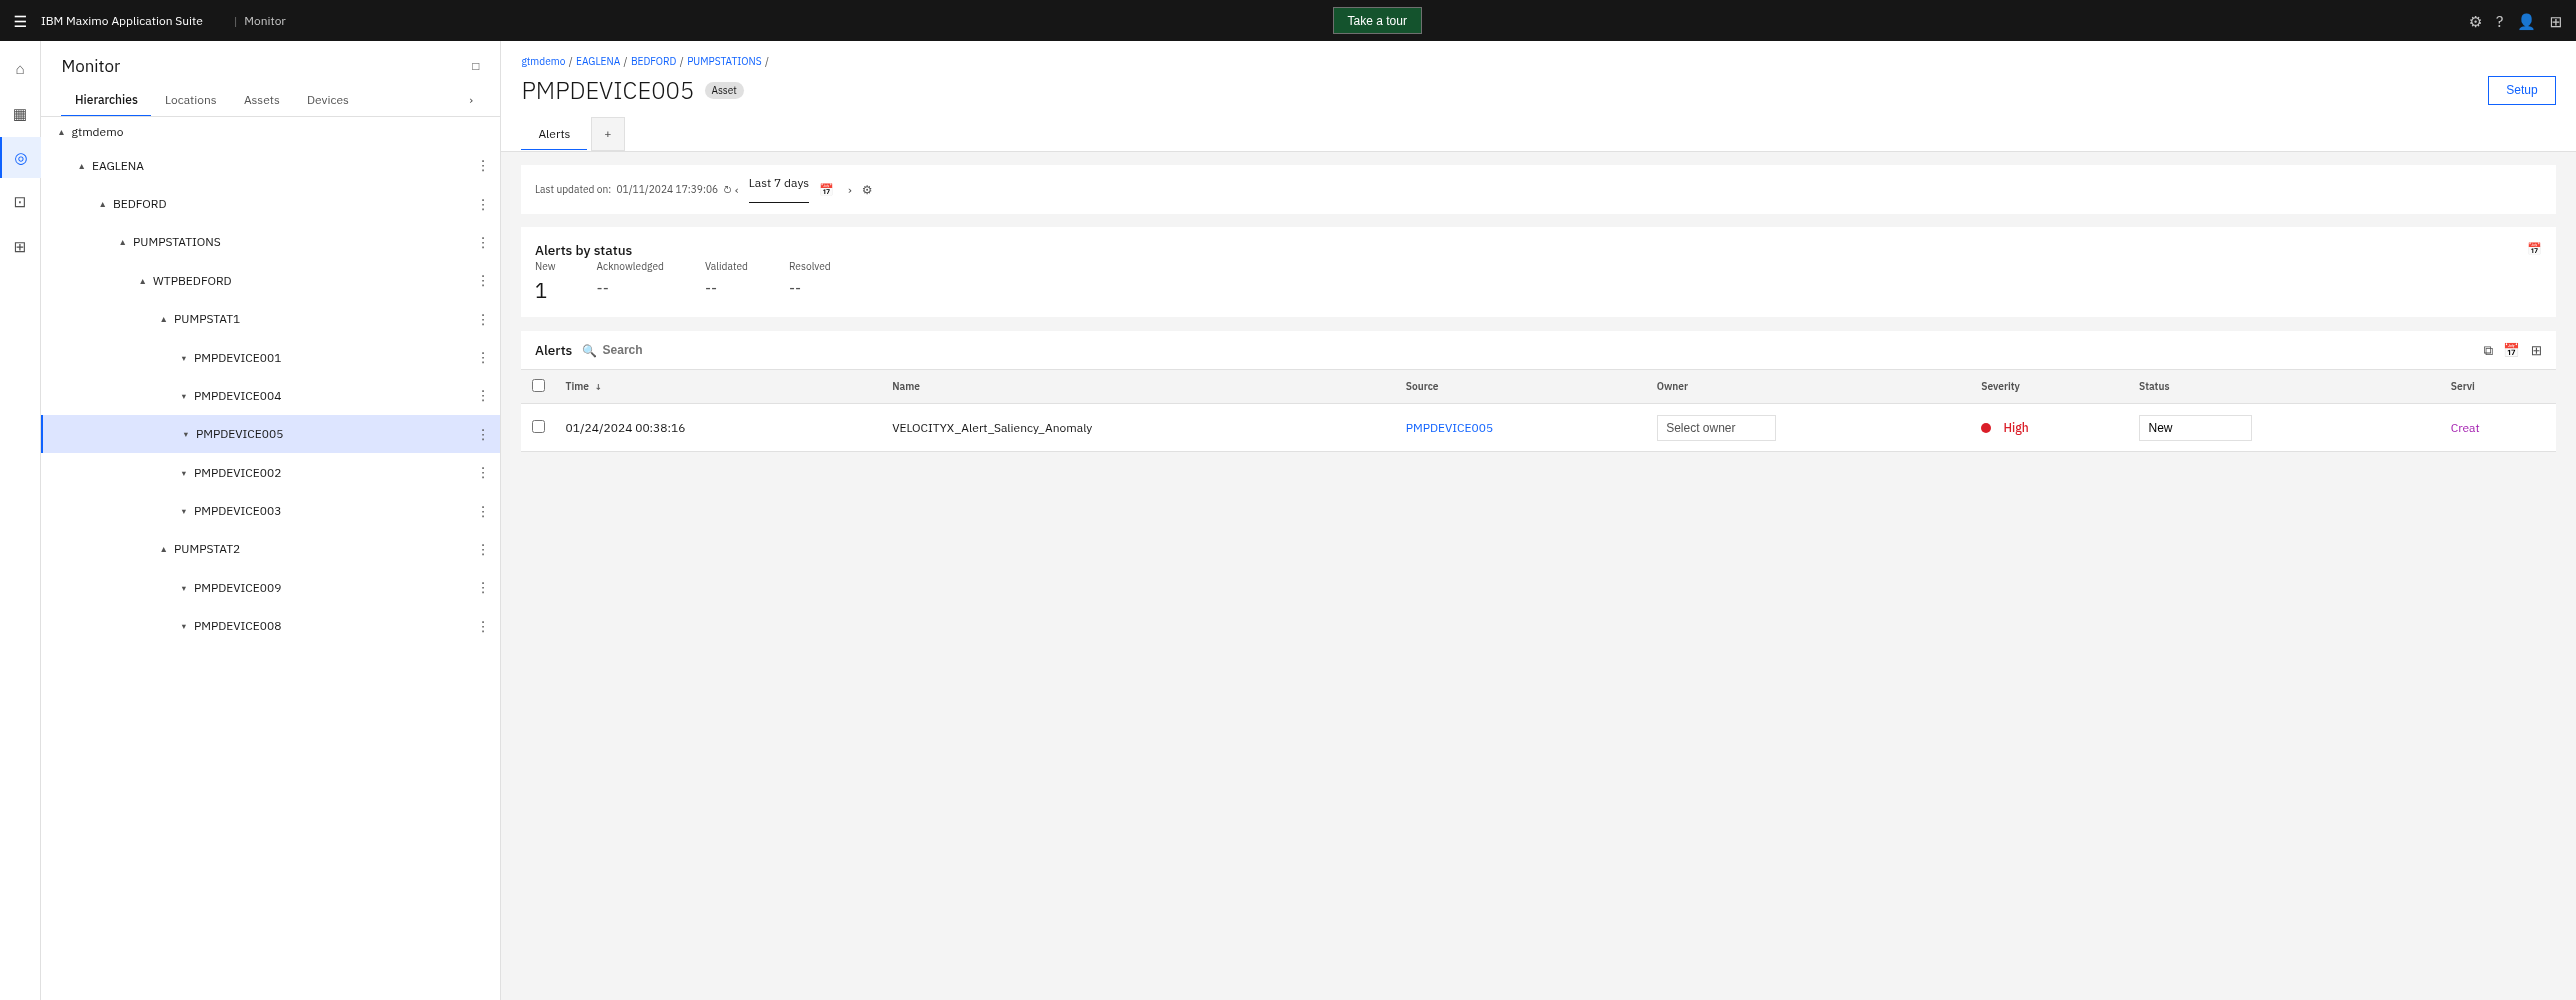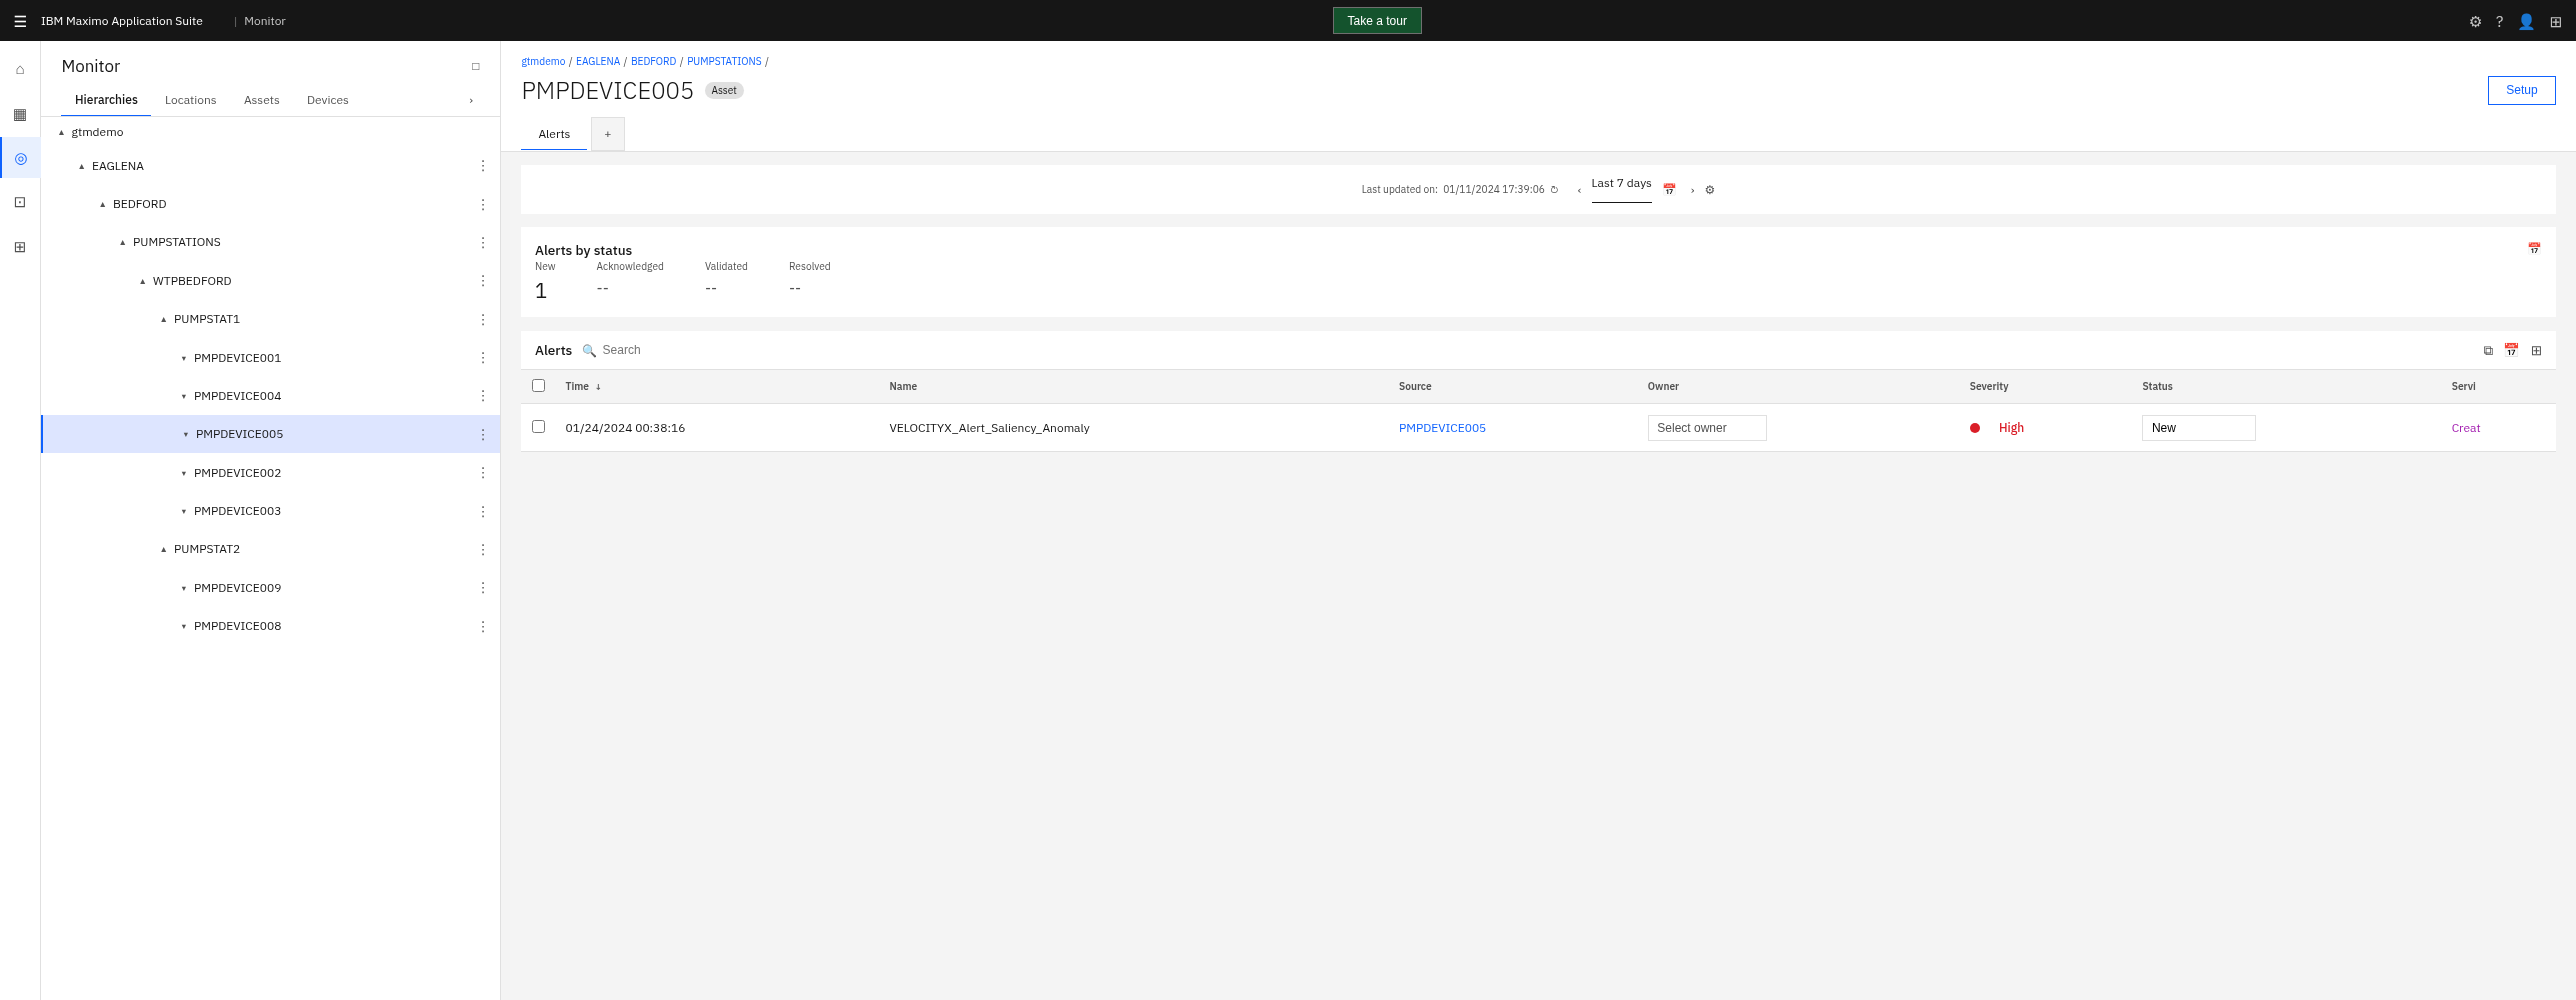--- a/index.html
+++ b/index.html
@@ -188,24 +188,23 @@
 
     
     .alerts-panel { flex: 1; overflow-y: auto; padding: 13.6px 20.4px; }
 
     
     .alert-controls {
       background: #fff;
       padding: 10.2px 13.6px;
       display: flex;
       align-items: center;
-      justify-content: center;
+      justify-content: flex-start;
       margin-bottom: 13.6px;
       flex-shrink: 0;
-      gap: 16px;
     }
     .last-updated { font-size: 10.2px; color: #525252; display: flex; align-items: center; gap: 5.1px; }
     .refresh-icon { cursor: pointer; color: #525252; }
     .date-range-controls { display: flex; align-items: center; gap: 6.8px; }
     .date-range-text { font-size: 12px; color: #161616; border-bottom: 0.9px solid #161616; padding-bottom: 12px; }
     .nav-arrow { cursor: pointer; color: #525252; padding: 3.4px; }
     .settings-icon { cursor: pointer; color: #525252; }
 
     
     .alerts-by-status {
@@ -239,20 +238,21 @@
       color: #525252;
       flex: 1;
     }
     .search-input {
       border: none;
       outline: none;
       font-size: 12px;
       color: #525252;
       background: transparent;
       width: 170px;
+      font-weight: bold;
     }
     .table-actions { display: flex; gap: 10.2px; align-items: center; margin-left: auto; }
     .table-action-icon { cursor: pointer; color: #525252; font-size: 13.6px; }
 
     
     table { width: 100%; border-collapse: collapse; }
     thead tr { background: #f4f4f4; }
     th {
       text-align: left;
       padding: 8.5px 10.2px;
@@ -265,21 +265,21 @@
     th.sortable { cursor: pointer; }
     td {
       padding: 10.2px;
       font-size: 12px;
       border-bottom: 0.9px solid #e0e0e0;
       vertical-align: middle;
     }
     .checkbox-cell { width: 34px; }
     input[type="checkbox"] { cursor: pointer; }
     .link-cell { color: #0f62fe; cursor: pointer; }
-    .severity-high { color: #da1e28; display: flex; align-items: center; gap: 19px; font-weight: 500; }
+    .severity-high { color: #da1e28; display: flex; align-items: center; gap: 12px; font-weight: 500; }
     .severity-dot { width: 10.2px; height: 10.2px; background: #da1e28; border-radius: 50%; flex-shrink: 0; }
     .status-dropdown {
       border: 0.9px solid #e0e0e0;
       background: #fff;
       padding: 5.1px 24px 5.1px 8.5px;
       font-size: 12px;
       cursor: pointer;
       position: relative;
       appearance: none;
       -webkit-appearance: none;

